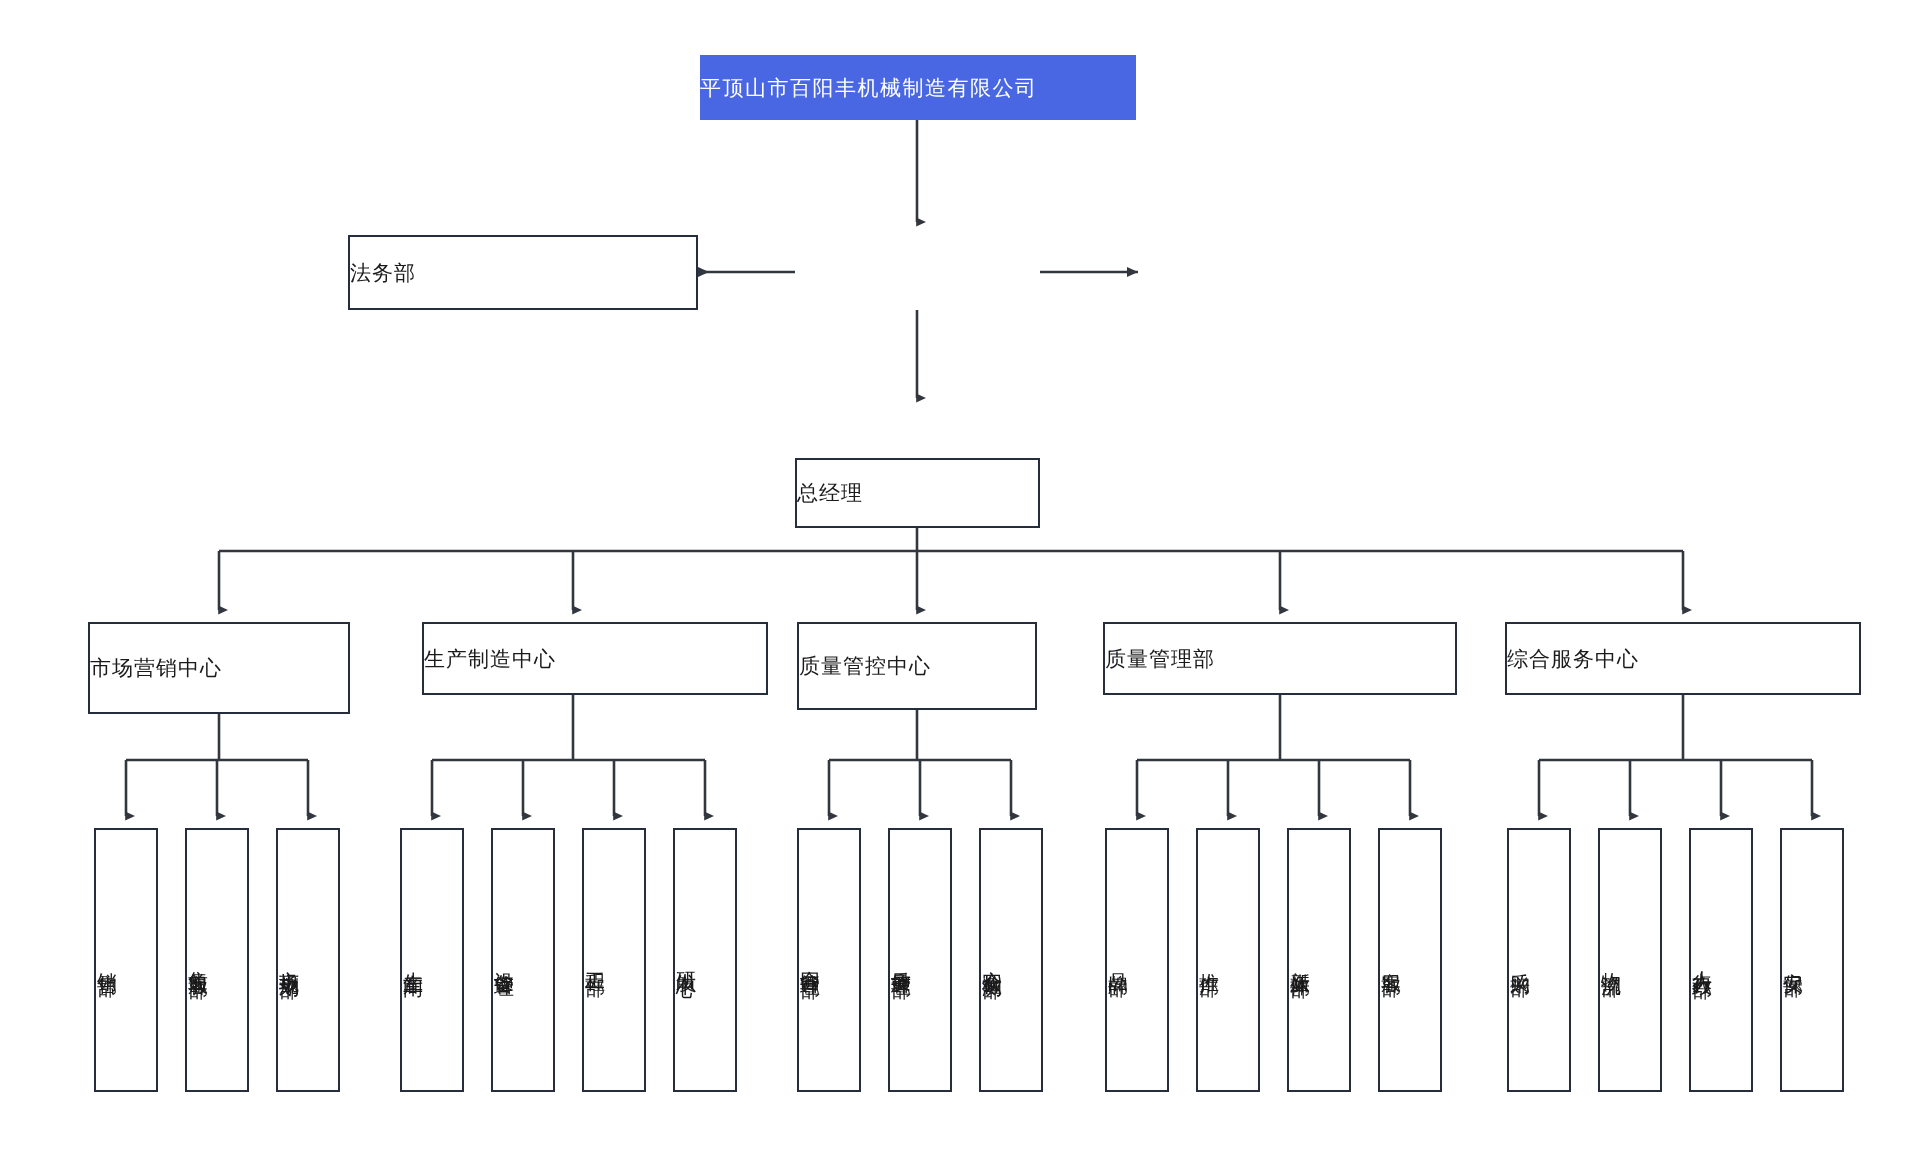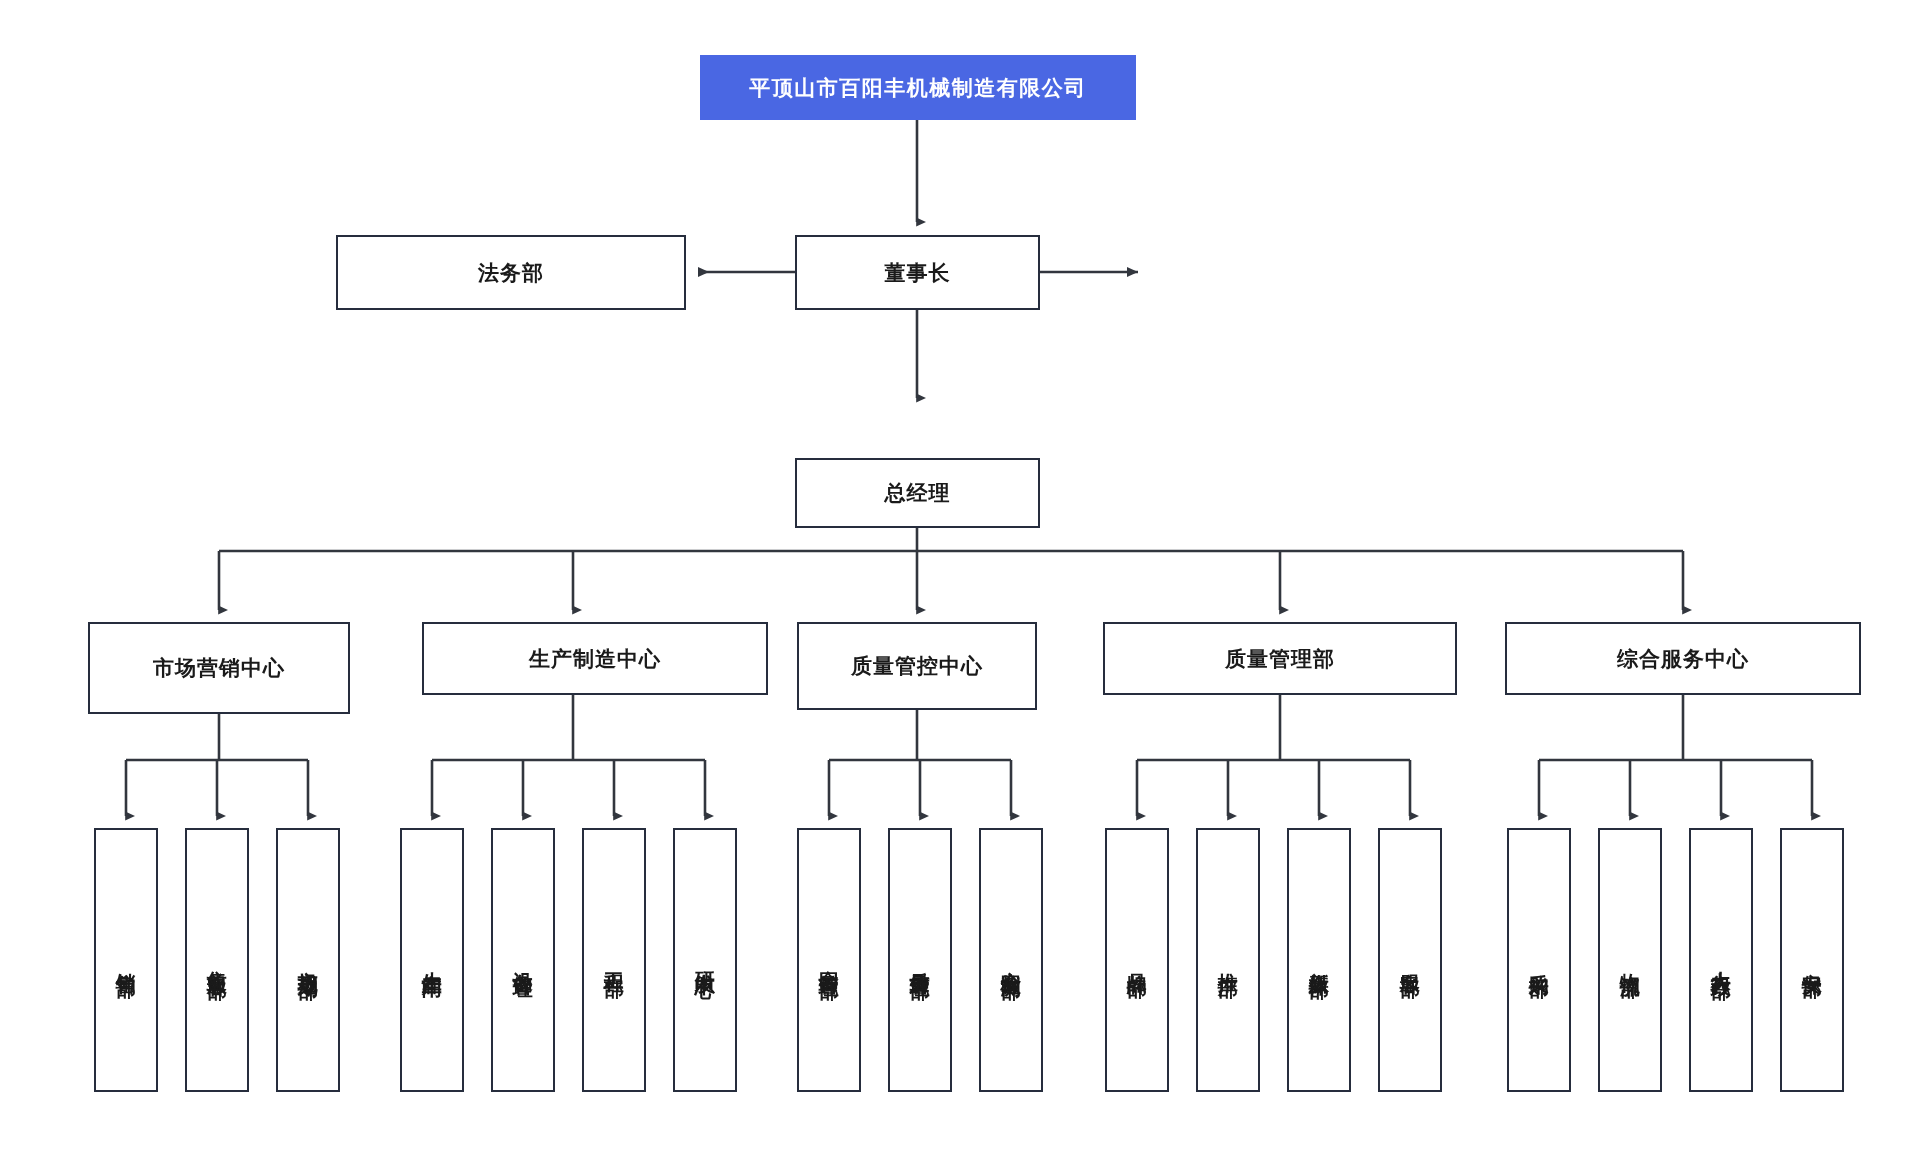--- a/index.html
+++ b/index.html
@@ -27,34 +27,34 @@
     height: 1164px;
     display: block;
   }
   .node {
     position: absolute;
     box-sizing: border-box;
     border: 2.5px solid #262d3d;
     background: #ffffff;
     display: flex;
     align-items: center;
-    justify-content: center;
     color: #1a1a1a;
-    font-weight: bold;
+    font-weight: normal;
     letter-spacing: 1px;
   }
   .node.root {
     background: #4a67e3;
     border: none;
     color: #ffffff;
     font-size: 21px;
     letter-spacing: 1.5px;
   }
   .node.lvl2 {
     font-size: 21px;
+    margin-left: 12px;
   }
   .node.lvl3 {
     font-size: 21px;
   }
   .node.center {
     font-size: 21px;
   }
   .node.leaf {
     font-size: 20px;
     letter-spacing: 2px;
@@ -140,23 +140,20 @@
   </svg>
 
   <div class="node root" style="left:700px; top:55px; width:436px; height:65px;">
     <span>平顶山市百阳丰机械制造有限公司</span>
   </div>
 
   <div class="node lvl2" style="left:336px; top:235px; width:350px; height:75px;">
     <span>法务部</span>
   </div>
 
-  <div class="node lvl2" style="left:795px; top:235px; width:245px; height:75px;">
-    <span>董事长</span>
-  </div>
 
 
   <div class="node lvl3" style="left:795px; top:410px; width:245px; height:70px;margin-top:48px;">
     <span>总经理</span>
   </div>
 
   <div id="centers-layer">
       <div class="node center" style="left: 88px; top: 622px; width: 262px; height: 92px;">
         <span>市场营销中心</span>
       </div>

